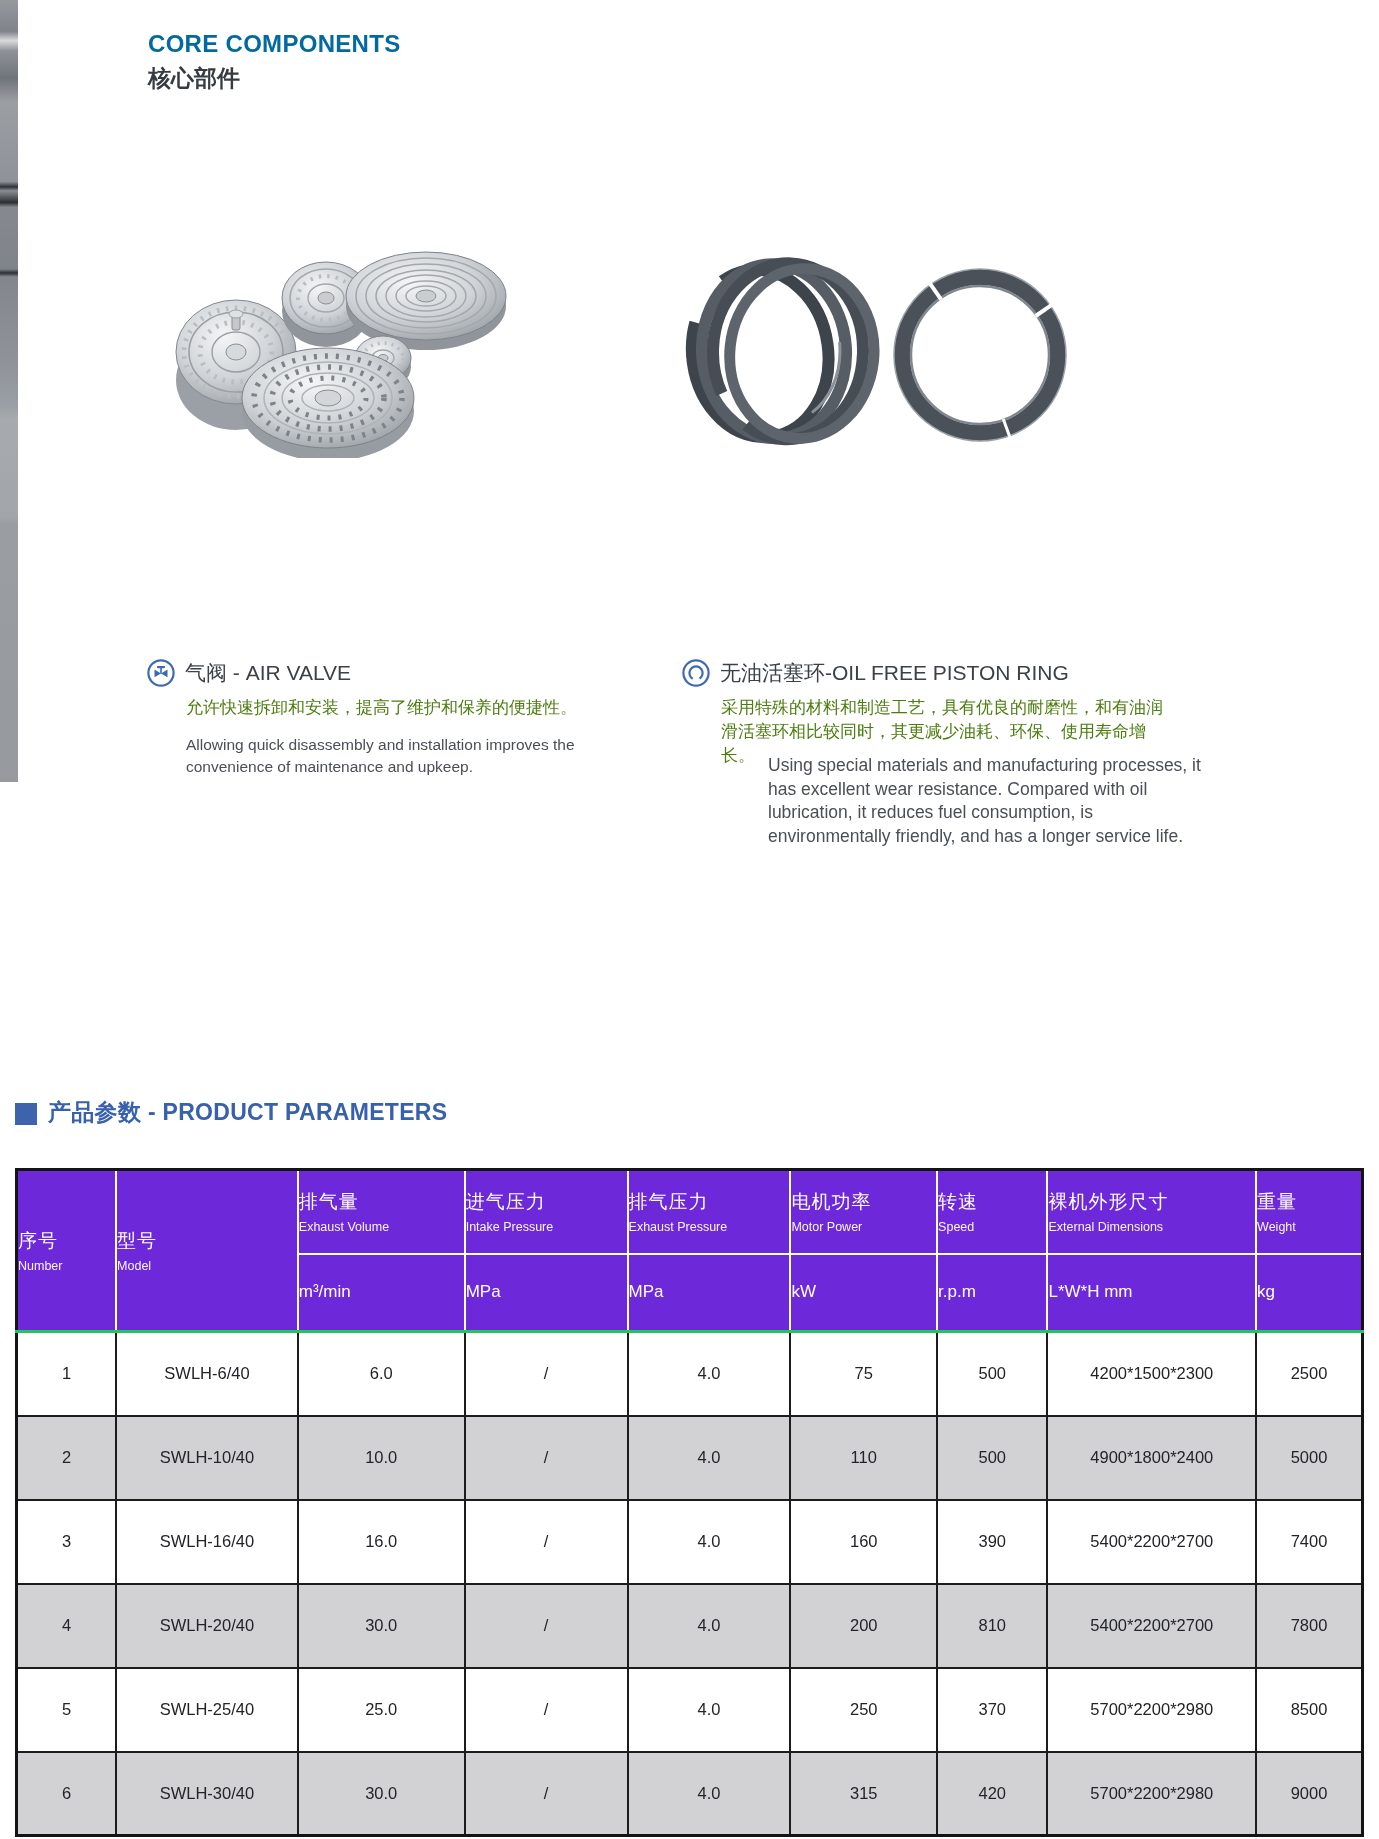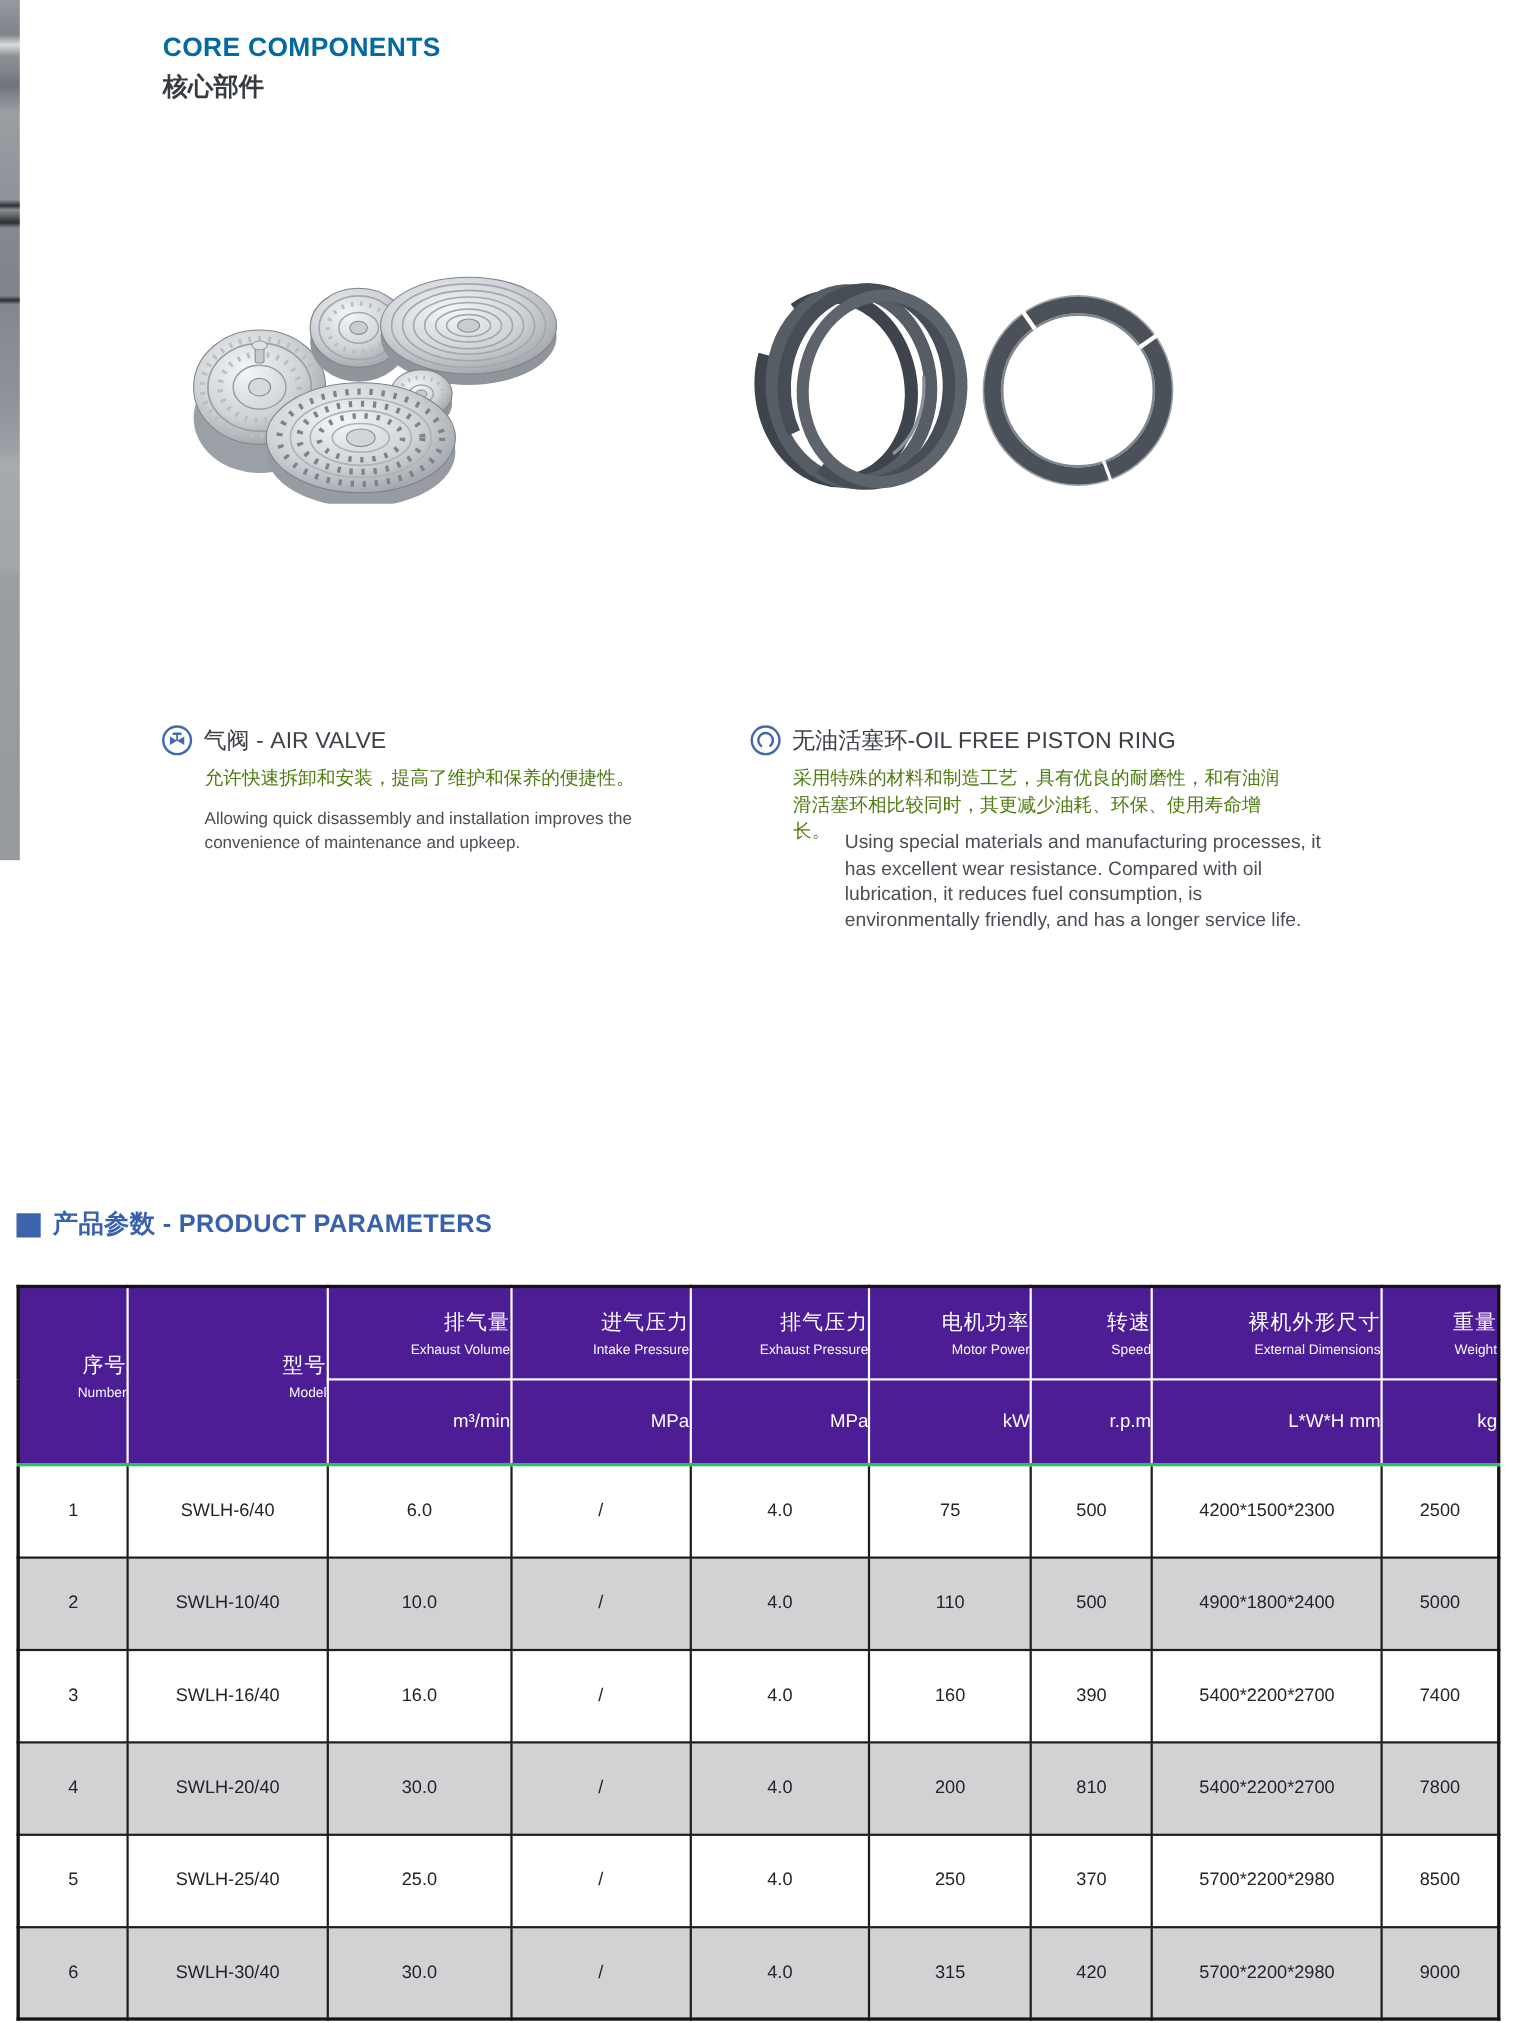--- a/index.html
+++ b/index.html
@@ -45,22 +45,22 @@
     position:absolute; left:48px; top:1097px;
     font-size:23px; font-weight:bold; color:#3760ad; letter-spacing:.3px;
   }
   
   .tbl-wrap { position:absolute; left:15px; top:1168px; width:1349px; }
   table {
     width:100%; border-collapse:collapse; table-layout:fixed;
     border:3px solid #141414;
   }
   thead th {
-    background:#4c1d95; color:#ffffff; font-weight:normal;
-    border:2.5px solid #ffffff; text-align:right; vertical-align:middle;
+    background:#6d28d9; color:#ffffff; font-weight:normal;
+    border:2.5px solid #ffffff; text-align:left; vertical-align:middle;
   }
   thead tr.hrow1 th { height:84px; }
   thead tr.hrow2 th { height:78px; font-size:17px; }
   thead th .zh { display:block; font-size:19px; letter-spacing:1px; }
   thead th .en { display:block; font-size:12.5px; margin-top:5px; opacity:.96; }
   thead th.span2 { }
   thead tr.hrow2 th, thead th.span2 { border-bottom:3px solid #22c55e; }
   tbody td {
     height:84px; border:2px solid #1c1c1c; text-align:center;
     vertical-align:middle; font-size:16.5px; color:#222428;

